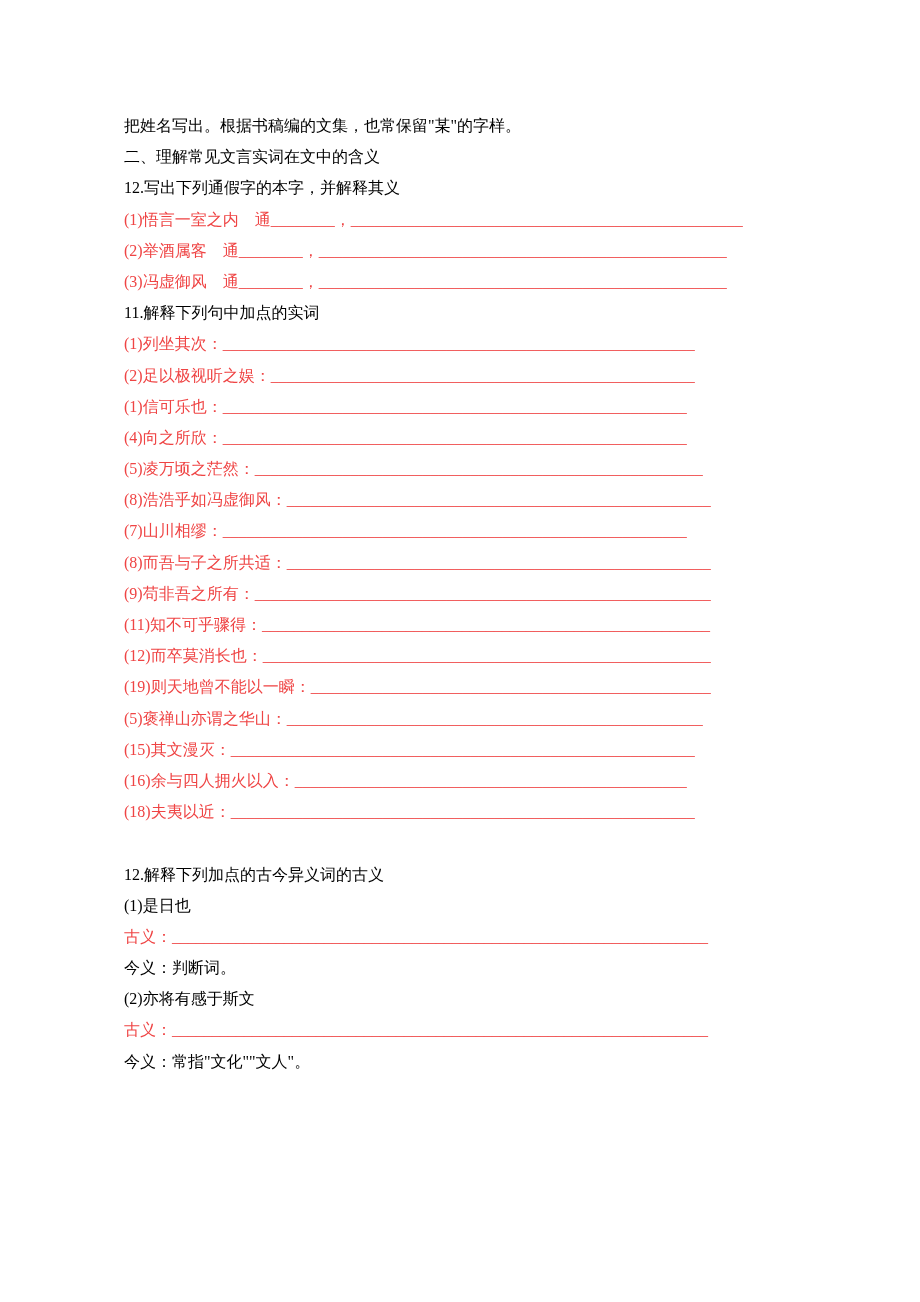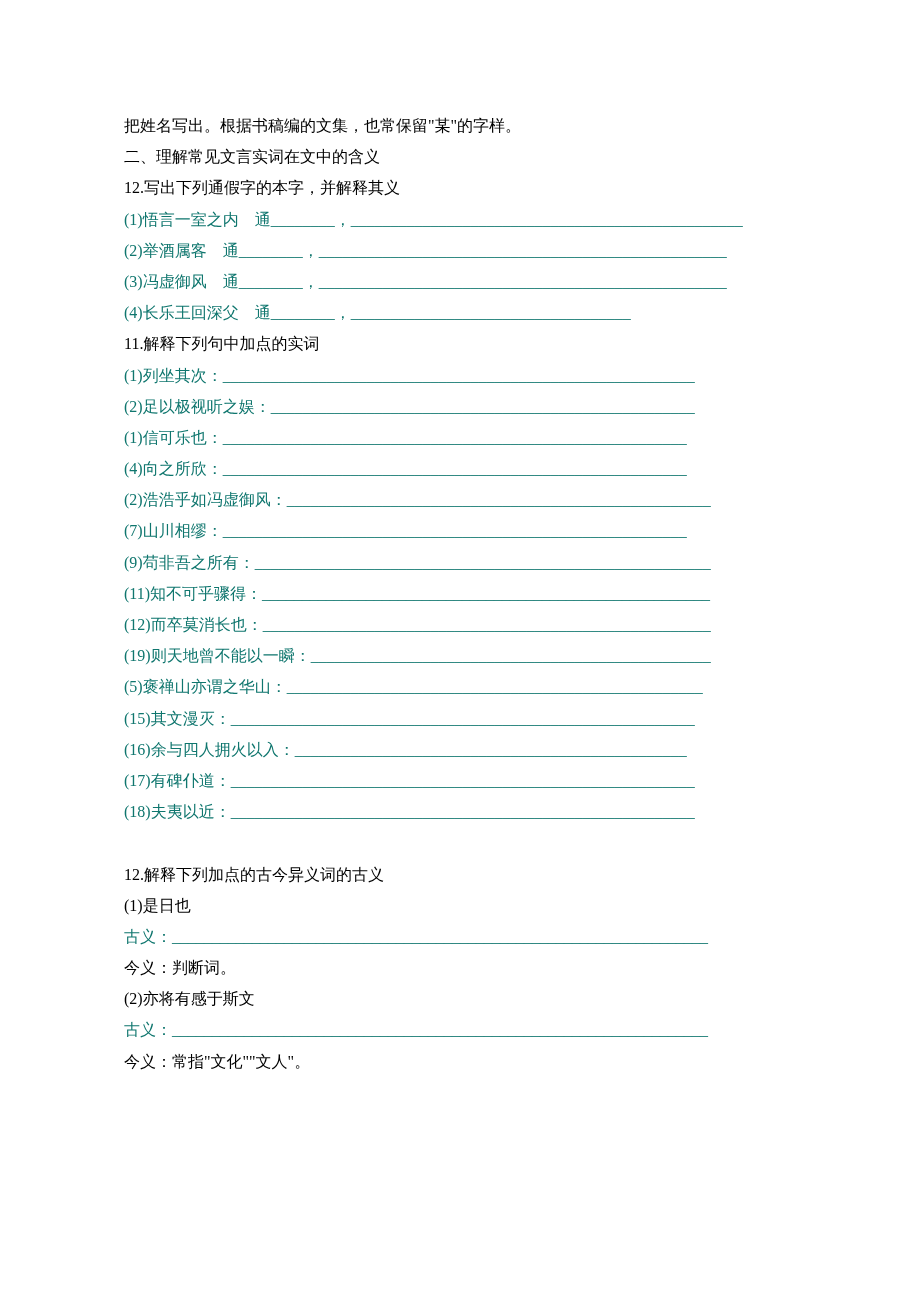--- a/index.html
+++ b/index.html
@@ -15,50 +15,50 @@
       font-size: 16px;
       color: #000000;
       padding: 110px 124px 0 124px;
       line-height: 1.95;
     }
     .line {
       white-space: nowrap;
       overflow: hidden;
     }
     .blank-line {
-      color: #0f766e;
+      color: #ef4444;
       letter-spacing: 0;
     }
   </style>
 </head>
 <body>
 
 <div>
   <div class="line">把姓名写出。根据书稿编的文集，也常保留"某"的字样。</div>
   <div class="line">二、理解常见文言实词在文中的含义</div>
   <div class="line">12.写出下列通假字的本字，并解释其义</div>
   <div class="line blank-line">(1)悟言一室之内　通________，_________________________________________________</div>
   <div class="line blank-line">(2)举酒属客　通________，___________________________________________________</div>
   <div class="line blank-line">(3)冯虚御风　通________，___________________________________________________</div>
-  <div class="line blank-line">(4)长乐王回深父　通________，___________________________________</div>
   <div class="line">11.解释下列句中加点的实词</div>
   <div class="line blank-line">(1)列坐其次：___________________________________________________________</div>
   <div class="line blank-line">(2)足以极视听之娱：_____________________________________________________</div>
   <div class="line blank-line">(1)信可乐也：__________________________________________________________</div>
   <div class="line blank-line">(4)向之所欣：__________________________________________________________</div>
-  <div class="line blank-line">(2)浩浩乎如冯虚御风：_____________________________________________________</div>
+  <div class="line blank-line">(5)凌万顷之茫然：________________________________________________________</div>
+  <div class="line blank-line">(8)浩浩乎如冯虚御风：_____________________________________________________</div>
   <div class="line blank-line">(7)山川相缪：__________________________________________________________</div>
+  <div class="line blank-line">(8)而吾与子之所共适：_____________________________________________________</div>
   <div class="line blank-line">(9)苟非吾之所有：_________________________________________________________</div>
   <div class="line blank-line">(11)知不可乎骤得：________________________________________________________</div>
   <div class="line blank-line">(12)而卒莫消长也：________________________________________________________</div>
   <div class="line blank-line">(19)则天地曾不能以一瞬：__________________________________________________</div>
   <div class="line blank-line">(5)褒禅山亦谓之华山：____________________________________________________</div>
   <div class="line blank-line">(15)其文漫灭：__________________________________________________________</div>
   <div class="line blank-line">(16)余与四人拥火以入：_________________________________________________</div>
-  <div class="line blank-line">(17)有碑仆道：__________________________________________________________</div>
   <div class="line blank-line">(18)夫夷以近：__________________________________________________________</div>
   <div class="line">&nbsp;</div>
   <div class="line">12.解释下列加点的古今异义词的古义</div>
   <div class="line">(1)是日也</div>
   <div class="line blank-line">古义：___________________________________________________________________</div>
   <div class="line">今义：判断词。</div>
   <div class="line">(2)亦将有感于斯文</div>
   <div class="line blank-line">古义：___________________________________________________________________</div>
   <div class="line">今义：常指"文化""文人"。</div>
 </div>

